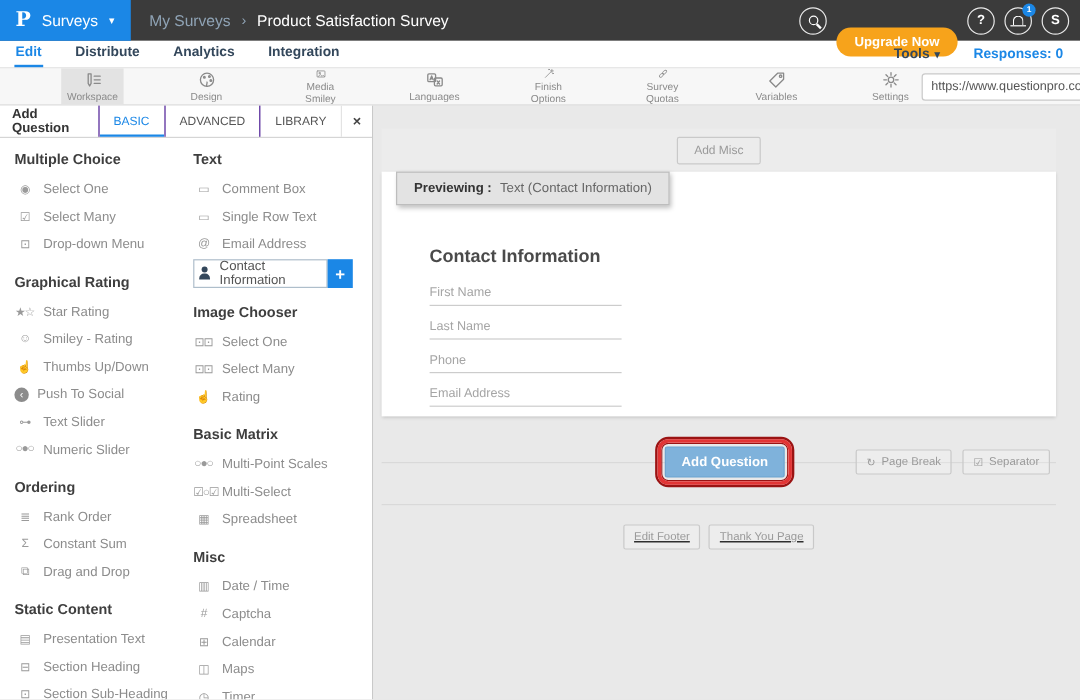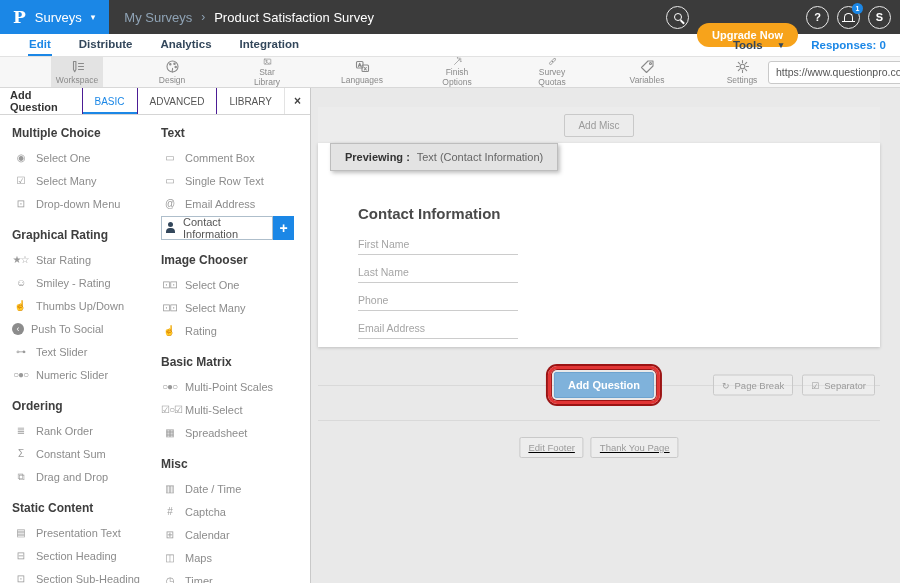--- a/index.html
+++ b/index.html
@@ -21,23 +21,23 @@
   .upgrade-btn { background:var(--upgrade); border:none; color:#fff; font-size:11px; font-weight:bold; padding:6px 15px; border-radius:12px; cursor:pointer;margin-top:36px; }
   .search-glyph { width:8px; height:8px; border:1.5px solid #fff; border-radius:50%; position:relative; }
   .search-glyph::after { content:""; position:absolute; width:5px; height:1.5px; background:#fff; transform:rotate(45deg); right:-4px; bottom:-2px; }
   .bell-glyph { width:9px; height:8px; border:1.3px solid #fff; border-bottom:none; border-radius:5px 5px 0 0; position:relative; }
   .bell-glyph::after { content:""; position:absolute; left:-3px; bottom:-1px; width:13px; height:1.4px; background:#fff; }
   .badge { position:absolute; top:-4px; right:-4px; min-width:11px; height:11px; background:var(--accent); color:#fff; border-radius:50%; font-size:7px; font-weight:bold; display:flex; align-items:center; justify-content:center; }
 
   
   .nav { height:23px; background:#fff; border-bottom:1px solid #e2e2e2; display:flex; align-items:stretch; padding:0 12px; font-size:11.5px; font-weight:bold; color:#33475b; }
   .nav-item { display:flex; align-items:center; padding:0 1px; margin-right:26px; cursor:pointer; border-bottom:2px solid transparent; }
-  .nav-item.active { color:var(--accent); border-bottom-color:var(--accent);margin-left:16px; }
+  .nav-item.active { color:var(--accent); border-bottom-color:var(--accent); }
   .nav-right { margin-left:auto; display:flex; align-items:center; gap:28px; padding-right:2px; }
-  .tools-link { color:#33475b; cursor:pointer; display:flex; gap:16px; align-items:center; }
+  .tools-link { color:#33475b; cursor:pointer; display:flex; gap:4px; align-items:center; }
   .tools-link .caret { color:#33475b; }
   .responses { color:var(--accent); cursor:pointer; }
 
   
   .toolbar { height:31px; background:#f7f7f7; border-bottom:1px solid #d8d8d8; display:flex; align-items:stretch; padding-left:8px; }
   .tool-btn { display:flex; flex-direction:column; align-items:center; justify-content:center; gap:1px; padding:0 9px; min-width:52px; background:transparent; border:none; color:#8a8a8a; font-size:8.5px; cursor:pointer; font-family:inherit;margin-left:43px; }
   .tool-btn.active { background:#e3e3e3; }
   .tool-btn svg { stroke:#8a8a8a; fill:none; stroke-width:1.1; stroke-linecap:round; stroke-linejoin:round; }
   .url-group { margin-left:auto; display:flex; align-items:center; gap:8px; padding-right:10px; }
   .url-input { width:198px; height:23px; border:1px solid #c9c9c9; border-radius:3px; background:#fff; display:flex; align-items:center; padding:0 7px; font-size:10.5px; color:#555; cursor:text; }
@@ -154,21 +154,21 @@
         <path d="M7.5 13c-1.2-1.3.6-2.4 0-3.6"></path>
       </svg>
     <span>Design</span>
   </button>
   <button class="tool-btn">
     <svg width="15" height="15" viewBox="0 0 15 15">
         <rect x="2" y="3.5" width="11" height="8.5" rx="1"></rect>
         <circle cx="5.5" cy="6.5" r="1"></circle>
         <path d="M3.5 11.5l3-3 2.5 2.5 1.5-1.5 2 2"></path>
       </svg>
-    <span>Star Library</span>
+    <span>Media Smiley</span>
   </button>
   <button class="tool-btn">
     <svg width="15" height="15" viewBox="0 0 15 15">
         <rect x="1.5" y="2.5" width="6.5" height="6.5" rx="1"></rect>
         <rect x="7" y="6" width="6.5" height="6.5" rx="1"></rect>
         <path d="M3.4 7.5l1.3-3.2 1.3 3.2M3.9 6.6h1.6M9.3 8.5l2 2.5M11.3 8.5l-2 2.5"></path>
       </svg>
     <span>Languages</span>
   </button>
   <button class="tool-btn">

